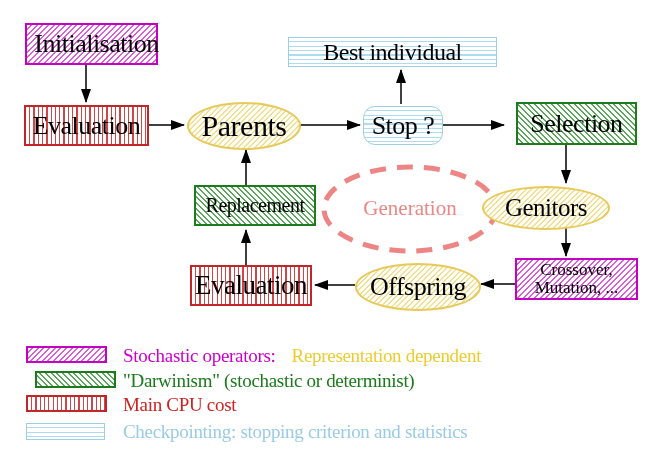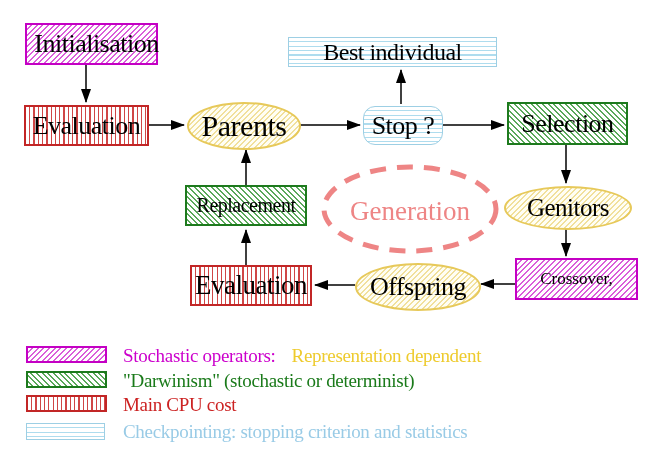--- a/index.html
+++ b/index.html
@@ -12,41 +12,41 @@
   .node{
     position:absolute;z-index:2;display:flex;align-items:center;justify-content:center;
     color:#000;text-align:center;white-space:nowrap;letter-spacing:-0.5px;
   }
   
   .hatch-magenta{border:2px solid #c400c4;
     background:repeating-linear-gradient(135deg,#ffffff 0px,#ffffff 2.6px,#da5eda 2.6px,#da5eda 4px);}
   .vlines-red{border:2px solid #c22626;
     background:repeating-linear-gradient(90deg,#ffffff 0px,#ffffff 3px,#d04646 3px,#d04646 4.3px);}
   .hatch-green{border:2px solid #1d7a1d;
-    background:repeating-linear-gradient(45deg,#ffffff 0px,#ffffff 2.6px,#5aa85a 2.6px,#5aa85a 4px);}
+    background:repeating-linear-gradient(45deg,#ffffff 0px,#ffffff 2.6px,#5aa85a 2.6px,#5aa85a 4px);margin-left:9px;}
   .hlines-cyan{border:1px solid #9dcfe4;
     background:repeating-linear-gradient(180deg,#ffffff 0px,#ffffff 3.2px,#aedcee 3.2px,#aedcee 4.4px);}
   .ellipse-yellow{border:2px solid #e7c95a;border-radius:50%;
     background:repeating-linear-gradient(135deg,#fffef4 0px,#fffef4 2.5px,#f1e09c 2.5px,#f1e09c 3.9px);}
 
   
   #n-initialisation{left:25px;top:23px;width:119px;height:38px;font-size:26px;padding-left:10px;}
   #n-evaluation-top{left:24px;top:105px;width:121px;height:37px;font-size:26px;}
   #n-parents{left:187px;top:102px;width:110px;height:44px;font-size:30px;}
   #n-stop{left:363px;top:106px;width:78px;height:37px;font-size:26px;border-radius:12px;border-width:1.5px;}
   #n-best-individual{left:288px;top:37px;width:207px;height:28px;font-size:24px;}
   #n-selection{left:507px;top:102px;width:117px;height:39px;font-size:26px;}
-  #n-genitors{left:504px;top:186px;width:124px;height:40px;font-size:25px;}
+  #n-genitors{left:482px;top:186px;width:124px;height:40px;font-size:25px;}
   #n-crossover{left:515px;top:258px;width:119px;height:38px;font-size:17px;flex-direction:column;line-height:18px;letter-spacing:0;}
   #n-offspring{left:355px;top:263px;width:122px;height:44px;font-size:26px;}
   #n-evaluation-bottom{left:190px;top:265px;width:118px;height:37px;font-size:27px;}
   #n-replacement{left:185px;top:185px;width:118px;height:37px;font-size:20px;}
   #generation-label{
-    position:absolute;left:350px;top:196px;width:120px;z-index:2;text-align:right;
-    color:#ee8585;font-size:27px;white-space:nowrap;
+    position:absolute;left:350px;top:196px;width:120px;z-index:2;text-align:center;
+    color:#ee8585;font-size:21px;white-space:nowrap;
   }
 
   
   .legend-swatch{position:absolute;width:77px;height:13px;z-index:2;}
   #sw-1{left:26px;top:346px;}
   #sw-2{left:26px;top:371px;}
   #sw-3{left:26px;top:395px;}
   #sw-4{left:26px;top:423px;height:15px;}
   .legend-text{position:absolute;left:123px;z-index:2;font-size:19px;line-height:22px;white-space:nowrap;letter-spacing:-0.3px;}
   #lt-1{top:345px;color:#cc00cc;}
@@ -89,20 +89,21 @@
   <div class="node hlines-cyan" id="n-stop">Stop ?</div>
 
   <div class="node hlines-cyan" id="n-best-individual">Best individual</div>
 
   <div class="node hatch-green" id="n-selection">Selection</div>
 
   <div class="node ellipse-yellow" id="n-genitors">Genitors</div>
 
   <div class="node hatch-magenta" id="n-crossover">
     <div>Crossover,</div>
+    <div>Mutation, ...</div>
   </div>
 
   <div class="node ellipse-yellow" id="n-offspring">Offspring</div>
 
   <div class="node vlines-red" id="n-evaluation-bottom">Evaluation</div>
 
   <div class="node hatch-green" id="n-replacement">Replacement</div>
 
   <div id="generation-label">Generation</div>
 

